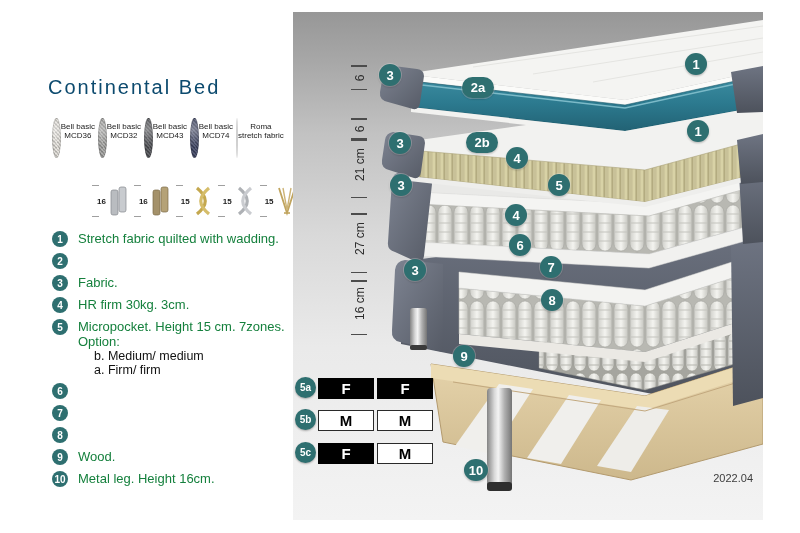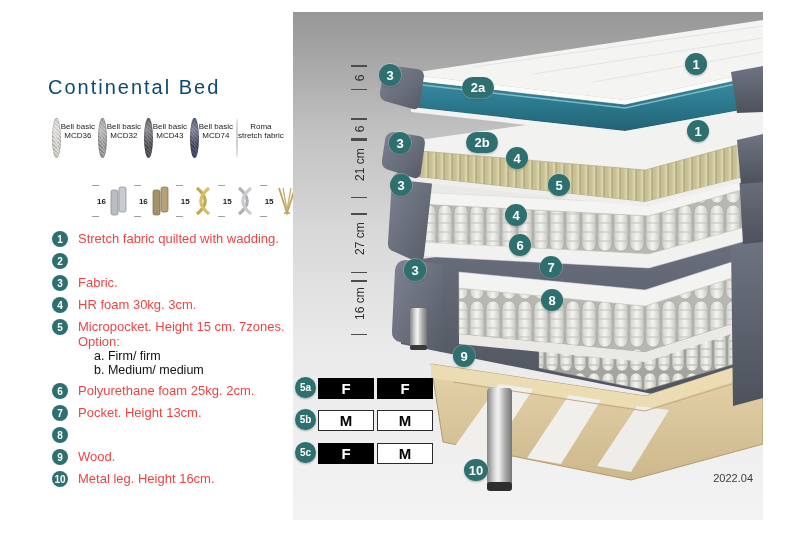--- a/index.html
+++ b/index.html
@@ -27,21 +27,21 @@
   .leg-cell::before{content:"";position:absolute;left:0;top:1px;width:7px;height:1px;background:#9f9f9f;}
   .leg-cell::after{content:"";position:absolute;left:0;bottom:1px;width:7px;height:1px;background:#9f9f9f;}
   .leg-num{font-size:8px;font-weight:bold;color:#222;}
   .leg-glyph{display:block;}
 
   .spec-list{position:absolute;left:52px;top:231px;width:256px;}
   .spec-item{display:flex;gap:10px;margin-bottom:6px;}
   .spec-badge{flex:0 0 auto;width:16px;height:16px;border-radius:50%;background:#2e6f70;
               color:#fff;font-size:10px;font-weight:bold;display:flex;align-items:center;
               justify-content:center;margin-top:0px;}
-  .spec-text{font-size:13px;line-height:15px;color:#ef4444;}
+  .spec-text{font-size:13px;line-height:15px;color:#15803d;}
   .spec-sub{font-size:12.5px;line-height:14px;padding-left:16px;color:#111;}
 
   
   .panel{position:absolute;left:293px;top:12px;width:470px;height:508px;overflow:hidden;
     background:linear-gradient(180deg,#979797 0%,#a6a6a6 9%,#c2c2c2 24%,#d9d9d9 44%,#eaeaea 66%,#f3f3f3 100%);}
   .bed-svg{position:absolute;left:0;top:0;}
 
   
   .ruler-seg{position:absolute;left:55px;width:24px;}
   .ruler-seg .tick{position:absolute;left:3px;width:16px;height:1.5px;background:#4c4c4c;}
@@ -170,37 +170,35 @@
     </div>
     <div class="spec-item">
       <span class="spec-badge">2</span>
     </div>
     <div class="spec-item">
       <span class="spec-badge">3</span>
       <div class="spec-text">Fabric.</div>
     </div>
     <div class="spec-item">
       <span class="spec-badge">4</span>
-      <div class="spec-text">HR foam 30kg. 3cm.</div>
+      <div class="spec-text">HR firm 30kg. 3cm.</div>
     </div>
     <div class="spec-item">
       <span class="spec-badge">5</span>
       <div>
         <div class="spec-text">Micropocket. Height 15 cm. 7zones. Option:</div>
+        <div class="spec-sub">b. Medium/ medium</div>
         <div class="spec-sub">a. Firm/ firm</div>
-        <div class="spec-sub">b. Medium/ medium</div>
       </div>
     </div>
     <div class="spec-item">
       <span class="spec-badge">6</span>
-      <div class="spec-text">Polyurethane foam 25kg. 2cm.</div>
     </div>
     <div class="spec-item">
       <span class="spec-badge">7</span>
-      <div class="spec-text">Pocket. Height 13cm.</div>
     </div>
     <div class="spec-item">
       <span class="spec-badge">8</span>
     </div>
     <div class="spec-item">
       <span class="spec-badge">9</span>
       <div class="spec-text">Wood.</div>
     </div>
     <div class="spec-item">
       <span class="spec-badge">10</span>

